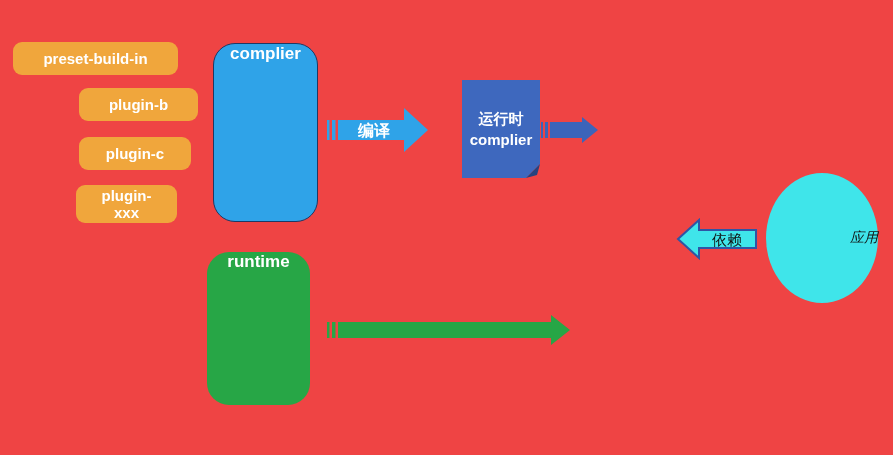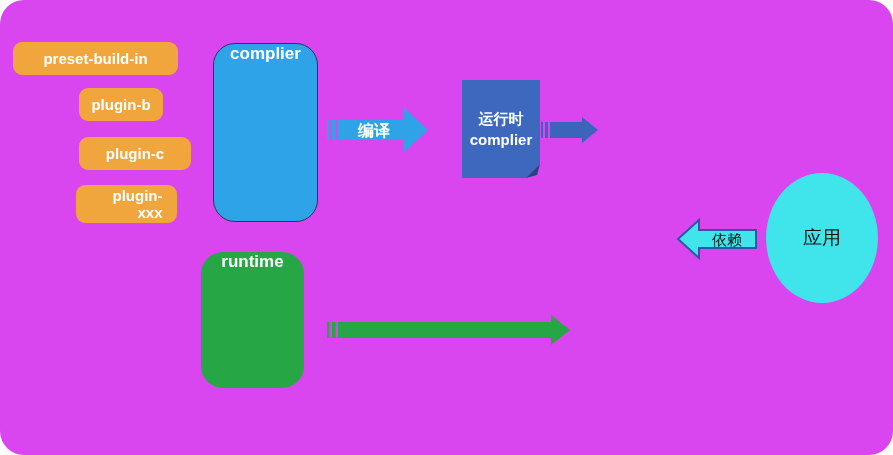--- a/index.html
+++ b/index.html
@@ -1,43 +1,43 @@
 <!DOCTYPE html>
 <html><head>
 <meta charset="utf-8">
 <style>
   html, body { margin:0; padding:0; background:#ffffff; }
   .canvas {
-    position:relative; width:893px; height:455px; background:#d946ef;
-    font-family:"Liberation Sans", sans-serif; overflow:hidden;border-radius:24px;
+    position:relative; width:893px; height:455px; background:#ef4444;
+    font-family:"Liberation Sans", sans-serif; overflow:hidden;
   }
   
   .chip {
     position:absolute; background:#F0A63C; color:#ffffff;
     font-weight:bold; font-size:15px; border-radius:9px;
     display:flex; align-items:center; justify-content:center; text-align:center;
     line-height:17px;
   }
   .chip1 { left:13px;  top:42px;  width:165px; height:33px; }
-  .chip2 { left:79px;  top:88px;  width:84px; height:33px; }
+  .chip2 { left:79px;  top:88px;  width:119px; height:33px; }
   .chip3 { left:79px;  top:137px; width:112px; height:33px; }
   .chip4 { left:76px;  top:185px; width:101px; height:38px; }
-  .chip4 .wrap { display:inline-block; width:72px;text-align:right; }
+  .chip4 .wrap { display:inline-block; width:72px; }
 
   
   .node {
     position:absolute; display:flex; align-items:flex-start; justify-content:center;
     color:#ffffff; font-weight:bold; font-size:17px;
   }
   .complier {
     left:213px; top:43px; width:103px; height:177px;
     background:#2FA3E8; border:1.5px solid #1F3864; border-radius:22px;
   }
   .runtime {
-    left:201px; top:252px; width:103px; height:136px;
+    left:207px; top:252px; width:103px; height:153px;
     background:#27A646; border-radius:22px;
   }
   .fes {
     left:598px; top:38px; width:78px; height:392px;
     background:#2565B0; border-radius:18px;
   }
   .squiggle {
     text-decoration-line:underline;
     text-decoration-style:wavy;
     text-decoration-color:#E03131;
@@ -51,22 +51,22 @@
   .note-text {
     position:absolute; inset:0; display:flex; flex-direction:column;
     align-items:center; justify-content:center;
     color:#ffffff; font-weight:bold; font-size:15px; line-height:21px; text-align:center;
   }
 
   
   .ellipse {
     position:absolute; left:766px; top:173px; width:112px; height:130px;
     background:#3FE5EA; border-radius:50%;
-    display:flex; align-items:center; justify-content:center;
-    color:#111111; font-size:19px;
+    display:flex; align-items:center; justify-content:flex-end;
+    color:#111111; font-size:14px;font-style:italic;
   }
 
   
   .arrow { position:absolute; }
   .arrow-compile { left:327px; top:108px; }
   .arrow-p2f     { left:541px; top:117px; }
   .arrow-r2f     { left:327px; top:315px; }
   .arrow-dep     { left:676px; top:218px; }
   svg text { font-family:"Liberation Sans", sans-serif; }
 </style>

